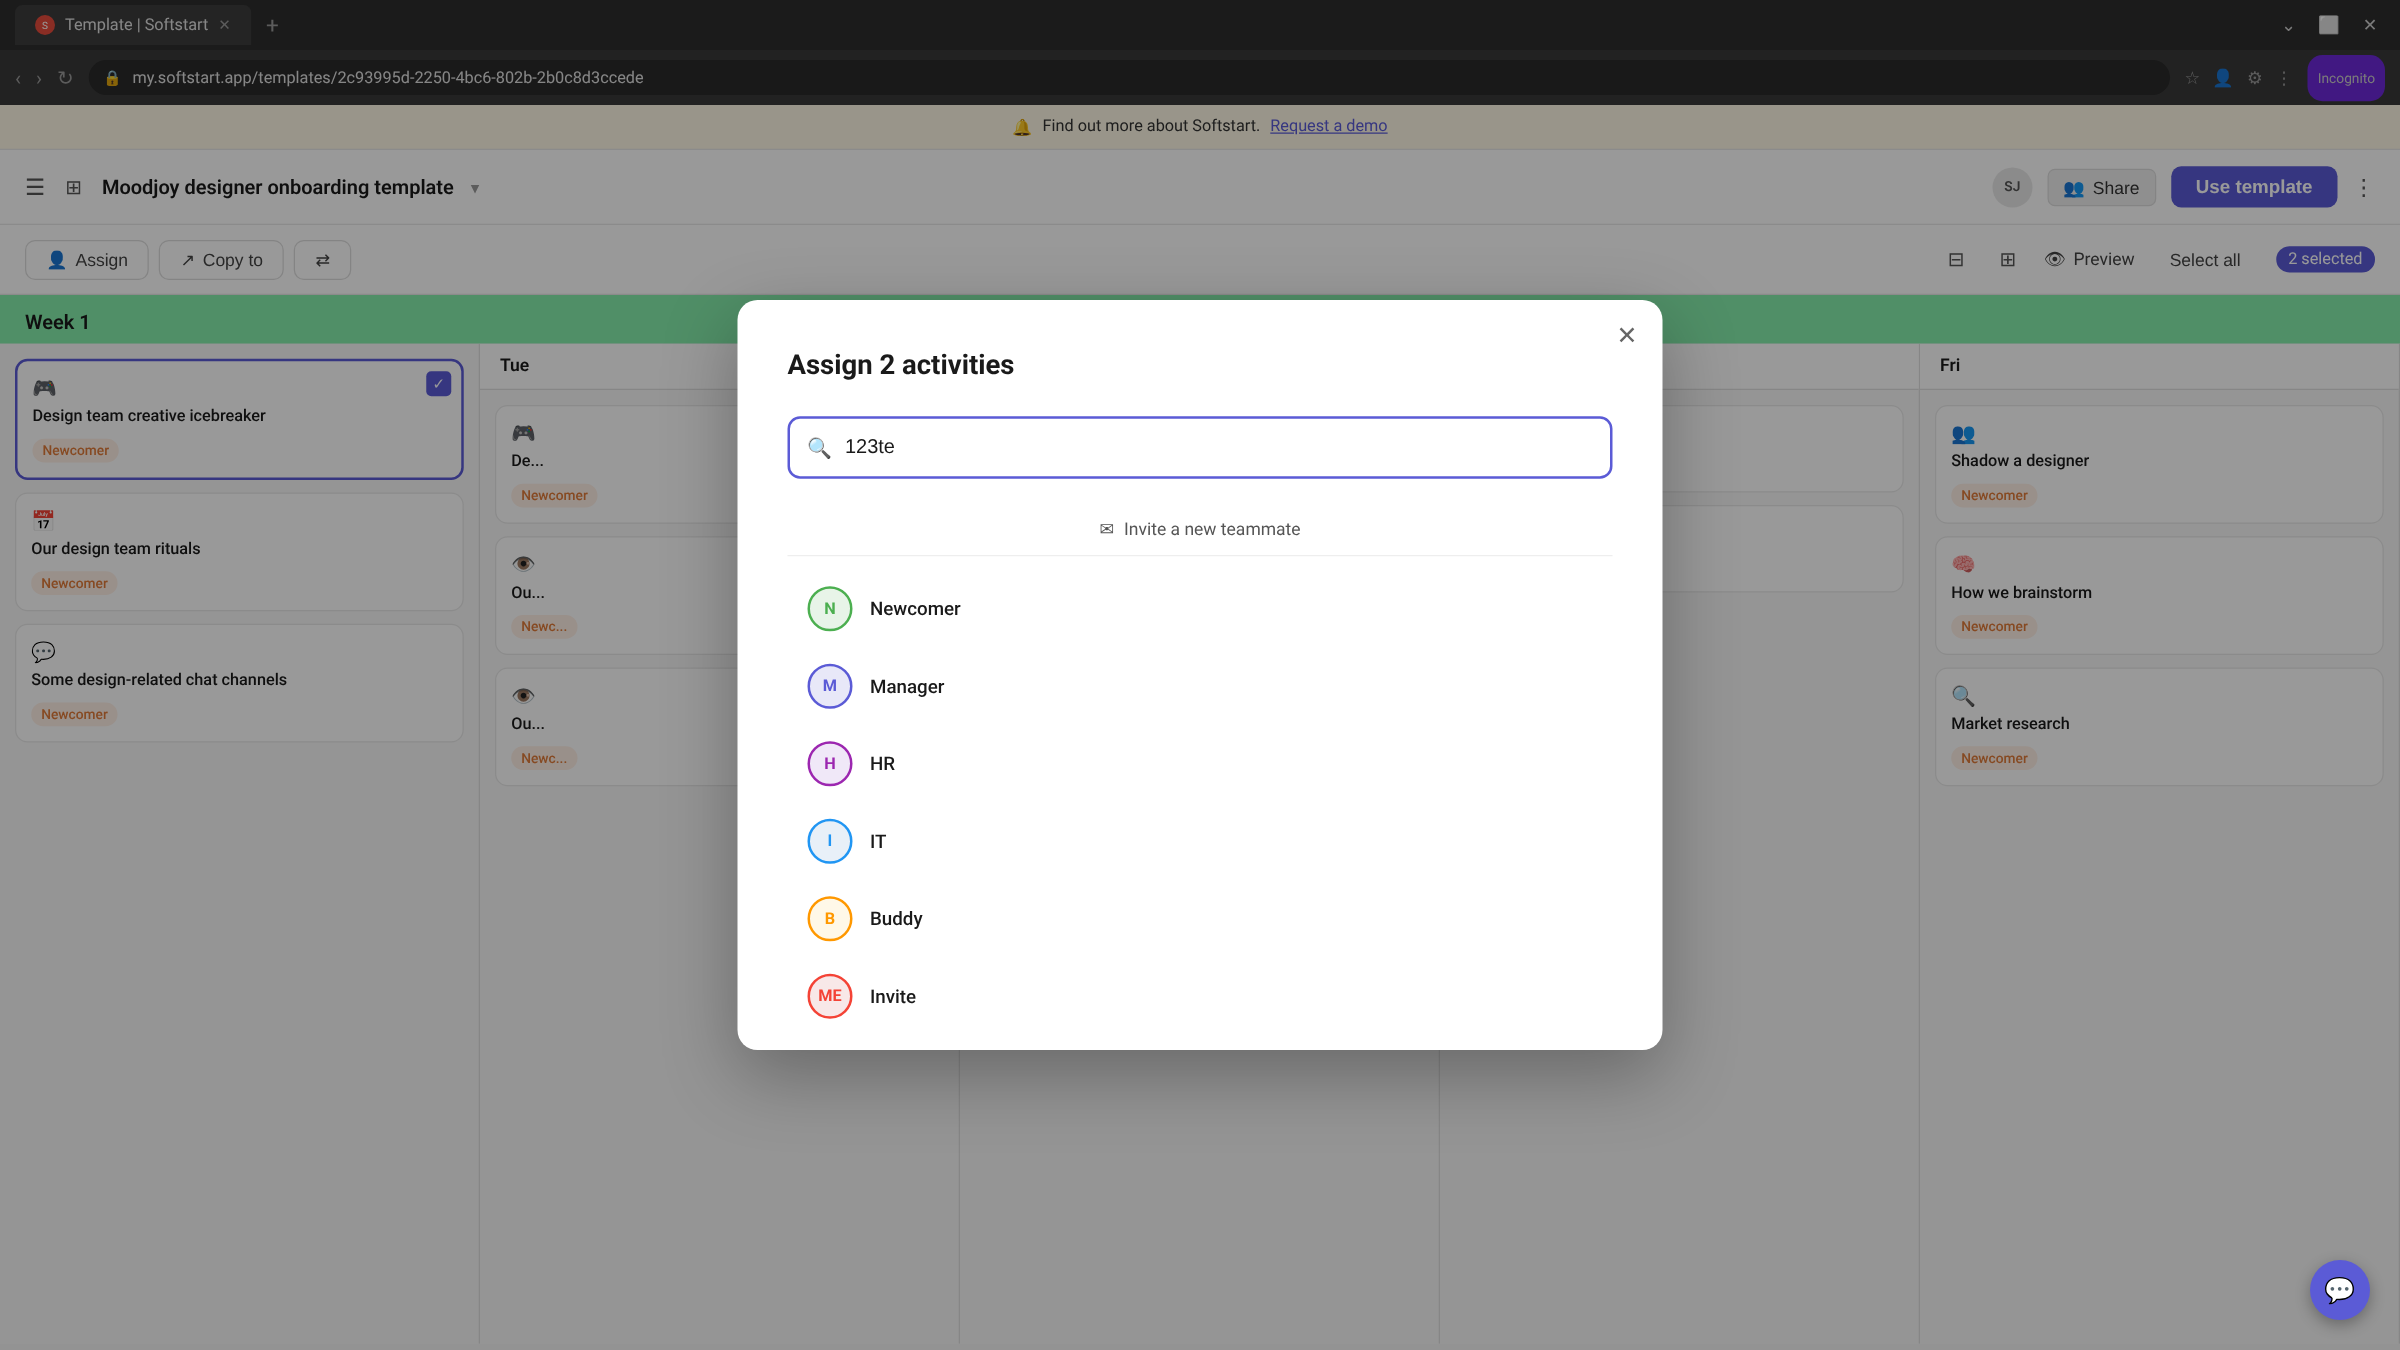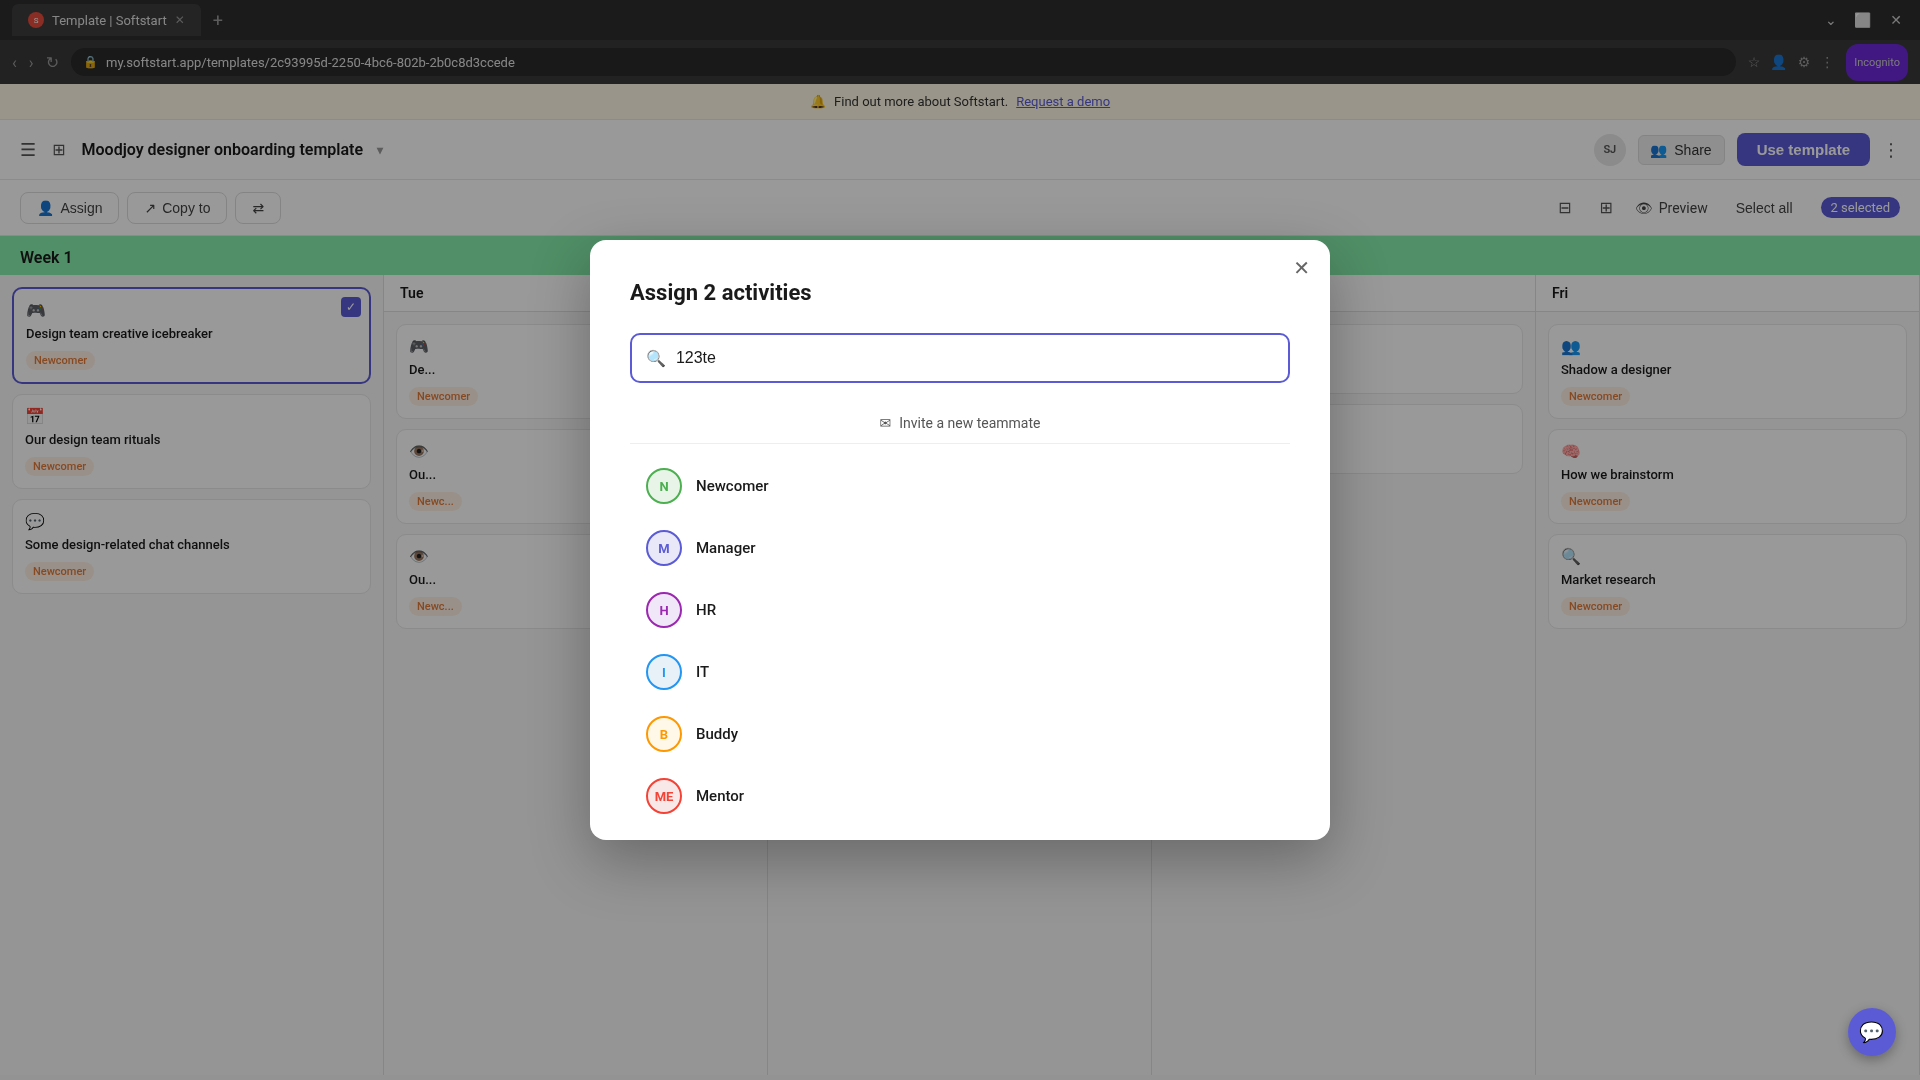--- a/index.html
+++ b/index.html
@@ -553,19 +553,19 @@
         <span class="teammate-name">IT</span>
       </div>
 
       <div class="teammate-item">
         <div class="teammate-avatar avatar-b">B</div>
         <span class="teammate-name">Buddy</span>
       </div>
 
       <div class="teammate-item">
         <div class="teammate-avatar avatar-me">ME</div>
-        <span class="teammate-name">Mentor</span>
+        <span class="teammate-name">Invite</span>
       </div>
     </div>
   </div>
 </div>
 
 <div class="chat-bubble">💬</div>
 
 </body></html>

